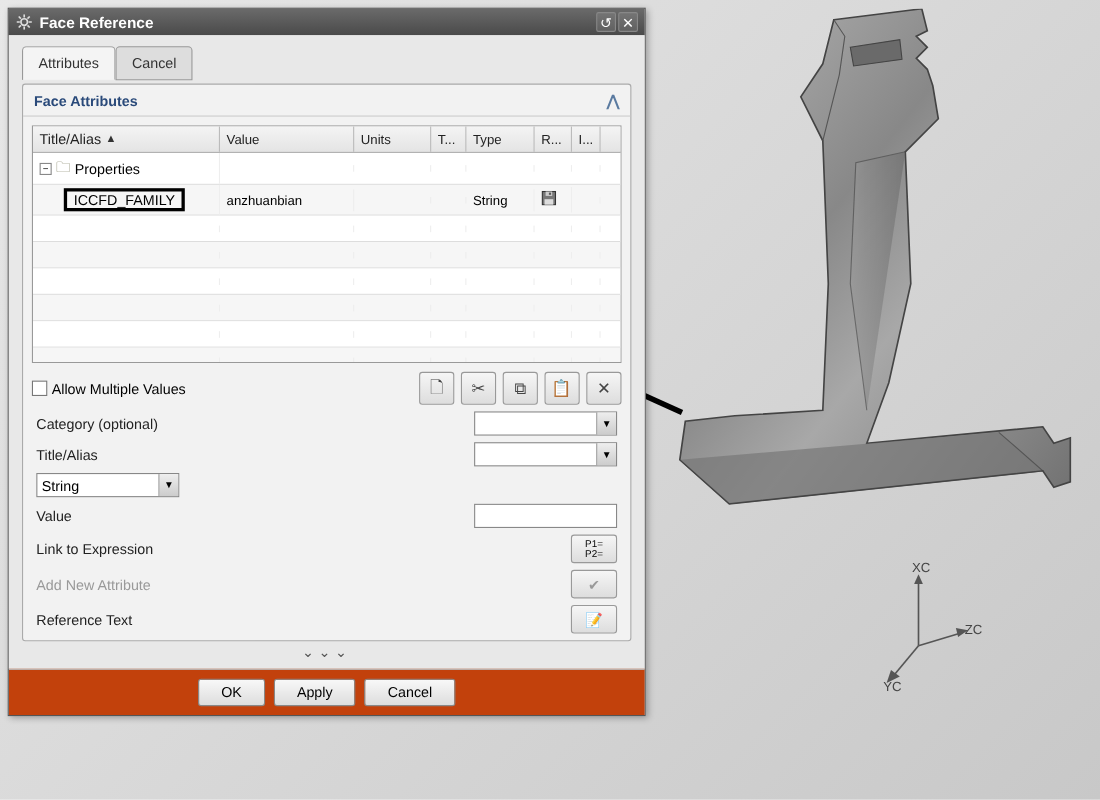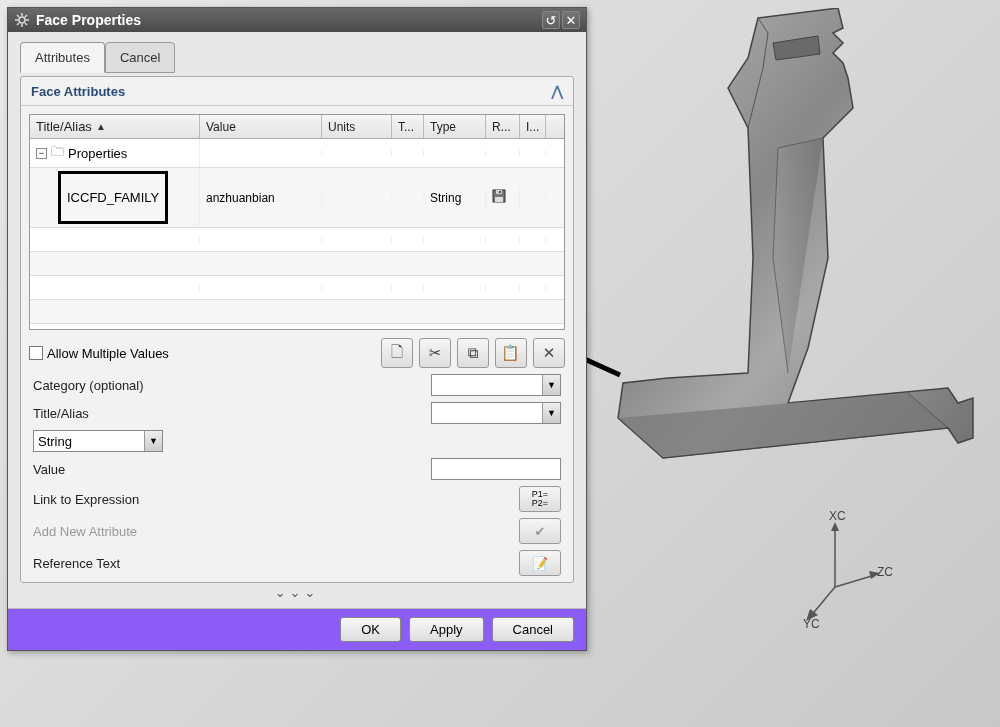--- a/index.html
+++ b/index.html
@@ -45,38 +45,38 @@
 .grid-row:nth-child(even){background:#f6f6f6}
 .grid-row .cell{padding:3px 6px;border-right:1px solid #eee;font-size:12px;}
 .cell.title{width:170px;display:flex;align-items:center;gap:4px;}
 .cell.value{width:122px}
 .cell.units{width:70px}
 .cell.t{width:32px}
 .cell.type{width:62px}
 .cell.r{width:34px}
 .cell.i{width:26px}
 .tree-toggle{width:11px;height:11px;border:1px solid #888;background:#fff;display:inline-flex;align-items:center;justify-content:center;font-size:9px;line-height:1;cursor:pointer;}
-.highlight-box{border:3px solid #000;padding:16px 6px;display:inline-block;}
+.highlight-box{border:3px solid #000;padding:0 6px;display:inline-block;}
 
 .toolbar-row{display:flex;align-items:center;margin:6px 8px;gap:6px;}
 .toolbar-row .spacer{flex:1}
 .checkbox{display:flex;align-items:center;gap:4px;text-align:center;}
 .checkbox .box{width:14px;height:14px;border:1px solid #777;background:#fff;}
 .icon-btn{width:32px;height:30px;border:1px solid #999;background:linear-gradient(#f6f6f6,#ddd);border-radius:3px;display:flex;align-items:center;justify-content:center;cursor:pointer;font-size:15px;color:#444;}
 
 .form-row{display:flex;align-items:center;margin:6px 12px;gap:4px;}
 .form-row label{flex:1;color:#222;}
 .form-row.disabled label{color:#999}
 .dropdown, .textbox{width:130px;height:22px;border:1px solid #888;background:#fff;padding:0 4px;font-size:12px;display:flex;align-items:center;}
 .dropdown{position:relative;}
 .dropdown .arrow{position:absolute;right:0;top:0;width:18px;height:100%;background:linear-gradient(#eee,#ccc);border-left:1px solid #999;display:flex;align-items:center;justify-content:center;font-size:9px;}
 .small-icon-btn{width:42px;height:26px;border:1px solid #999;background:linear-gradient(#f6f6f6,#ddd);border-radius:3px;display:flex;align-items:center;justify-content:center;margin-left:auto;font-size:13px;}
 
 .expand-footer{text-align:center;padding:2px;color:#555;letter-spacing:4px;cursor:pointer;}
-.button-row{display:flex;gap:8px;justify-content:flex-end;padding:8px 12px;background:#8b5cf6;border-top:1px solid #bbb;}
+.button-row{display:flex;gap:8px;justify-content:center;padding:8px 12px;background:#c2410c;border-top:1px solid #bbb;}
 .push-btn{padding:4px 20px;border:1px solid #888;background:linear-gradient(#f8f8f8,#ddd);border-radius:3px;cursor:pointer;font-size:13px;}
 
 .disk-icon{width:14px;height:14px;display:inline-block;}
 
 .arrow-annotation{position:absolute;left:190px;top:175px;pointer-events:none;}
 
 .triad{position:absolute;right:100px;bottom:120px;font-size:12px;color:#333}
 .triad-label{position:absolute;font-size:12px;color:#444;white-space:nowrap}
 
 .model-3d{position:absolute;right:22px;top:8px;width:370px;height:560px;}
@@ -159,21 +159,21 @@
             <line x1="7" y1="11" x2="7" y2="14"></line>
             <line x1="0" y1="7" x2="3" y2="7"></line>
             <line x1="11" y1="7" x2="14" y2="7"></line>
             <line x1="2" y1="2" x2="4" y2="4"></line>
             <line x1="10" y1="10" x2="12" y2="12"></line>
             <line x1="2" y1="12" x2="4" y2="10"></line>
             <line x1="10" y1="4" x2="12" y2="2"></line>
           </g>
         </svg>
     </span>
-    <span class="title">Face Properties</span>
+    <span class="title">Face Reference</span>
     <span class="winbtn">↺</span>
     <span class="winbtn">✕</span>
   </div>
 
   <div class="dialog-body">
     <div class="tabs">
       <div class="tab active">Attributes</div>
       <div class="tab">Cancel</div>
     </div>
 

